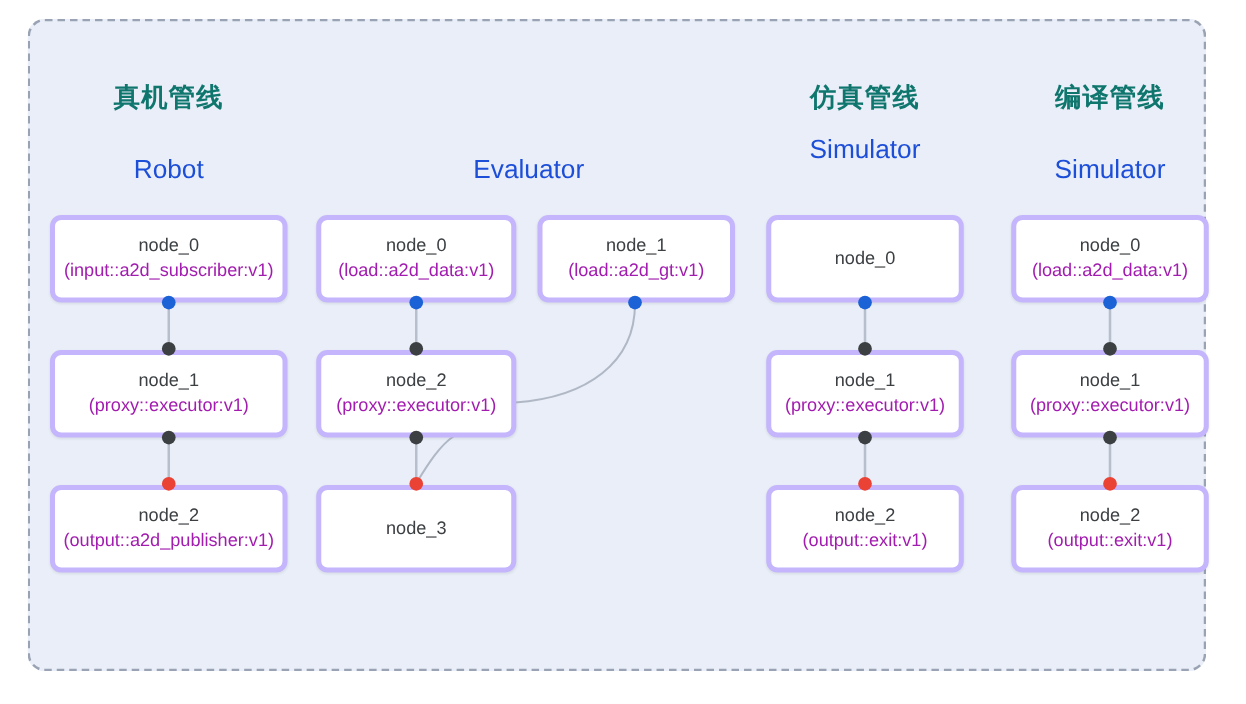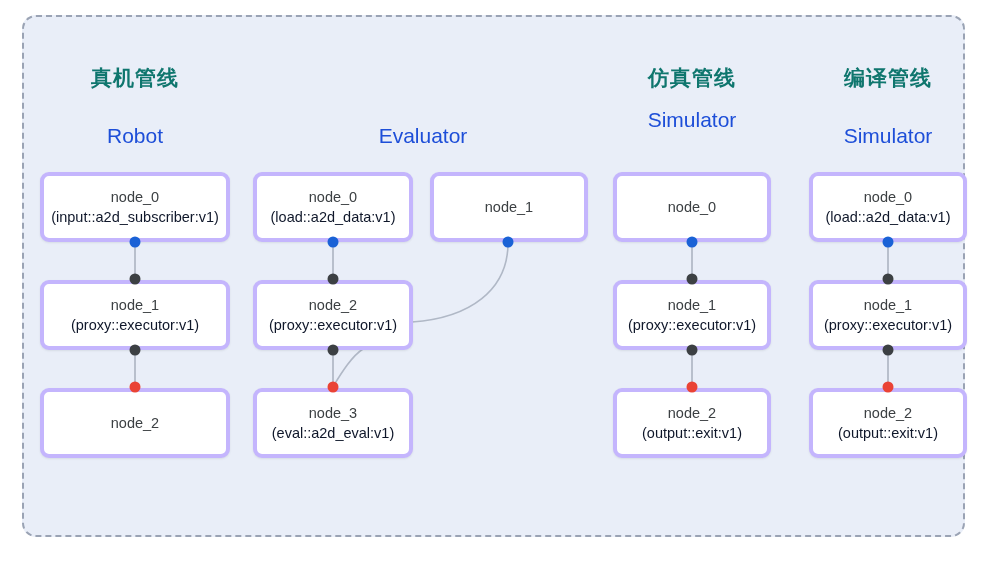--- a/index.html
+++ b/index.html
@@ -83,21 +83,21 @@
     text-align: center;
   }
   .node .node-id {
     font-size: 14.5px;
     color: #3c4043;
     line-height: 20px;
     white-space: nowrap;
   }
   .node .node-type {
     font-size: 14.5px;
-    color: #0f172a;
+    color: #a21caf;
     line-height: 21px;
     white-space: nowrap;
   }
 
   
   .dot {
     position: absolute;
     width: 11px;
     height: 11px;
     border-radius: 50%;
@@ -144,20 +144,21 @@
       <div class="node-type">(input::a2d_subscriber:v1)</div>
     </div>
 
     <div class="node" style="left:0px; top:280px; width:190px; height:70px;">
       <div class="node-id">node_1</div>
       <div class="node-type">(proxy::executor:v1)</div>
     </div>
 
     <div class="node" style="left:0px; top:388px; width:190px; height:70px;">
       <div class="node-id">node_2</div>
+      <div class="node-type">(output::a2d_publisher:v1)</div>
     </div>
 
     <div class="vline" style="left:95px; top:242px; height:38px;"></div>
     <div class="vline" style="left:95px; top:350px; height:38px;"></div>
     <div class="dot blue" style="left:95px; top:242px;"></div>
     <div class="dot black" style="left:95px; top:279px;"></div>
     <div class="dot black" style="left:95px; top:350px;"></div>
     <div class="dot red" style="left:95px; top:387px;"></div>
   </div>
 
@@ -169,34 +170,34 @@
       <div class="node-type">(load::a2d_data:v1)</div>
     </div>
 
     <div class="node" style="left:0px; top:280px; width:160px; height:70px;">
       <div class="node-id">node_2</div>
       <div class="node-type">(proxy::executor:v1)</div>
     </div>
 
     <div class="node" style="left:0px; top:388px; width:160px; height:70px;">
       <div class="node-id">node_3</div>
-      <div class="node-type">(eval::a2d_eval:v1)</div>
     </div>
 
     <div class="vline" style="left:80px; top:242px; height:38px;"></div>
     <div class="vline" style="left:80px; top:350px; height:38px;"></div>
     <div class="dot blue" style="left:80px; top:242px;"></div>
     <div class="dot black" style="left:80px; top:279px;"></div>
     <div class="dot black" style="left:80px; top:350px;"></div>
     <div class="dot red" style="left:80px; top:387px;"></div>
   </div>
 
   <div class="column" style="left:430px; width:158px;">
     <div class="node" style="left:0px; top:172px; width:158px; height:70px;">
       <div class="node-id">node_1</div>
+      <div class="node-type">(load::a2d_gt:v1)</div>
     </div>
     <div class="dot blue" style="left:78px; top:242px;"></div>
   </div>
 
   <div class="column" style="left:613px; width:158px;">
     <div class="col-title-cn" style="top:64px;font-family:Liberation Mono, monospace;">仿真管线</div>
     <div class="col-title-en" style="top:108px;">Simulator</div>
 
     <div class="node" style="left:0px; top:172px; width:158px; height:70px;">
       <div class="node-id">node_0</div>

